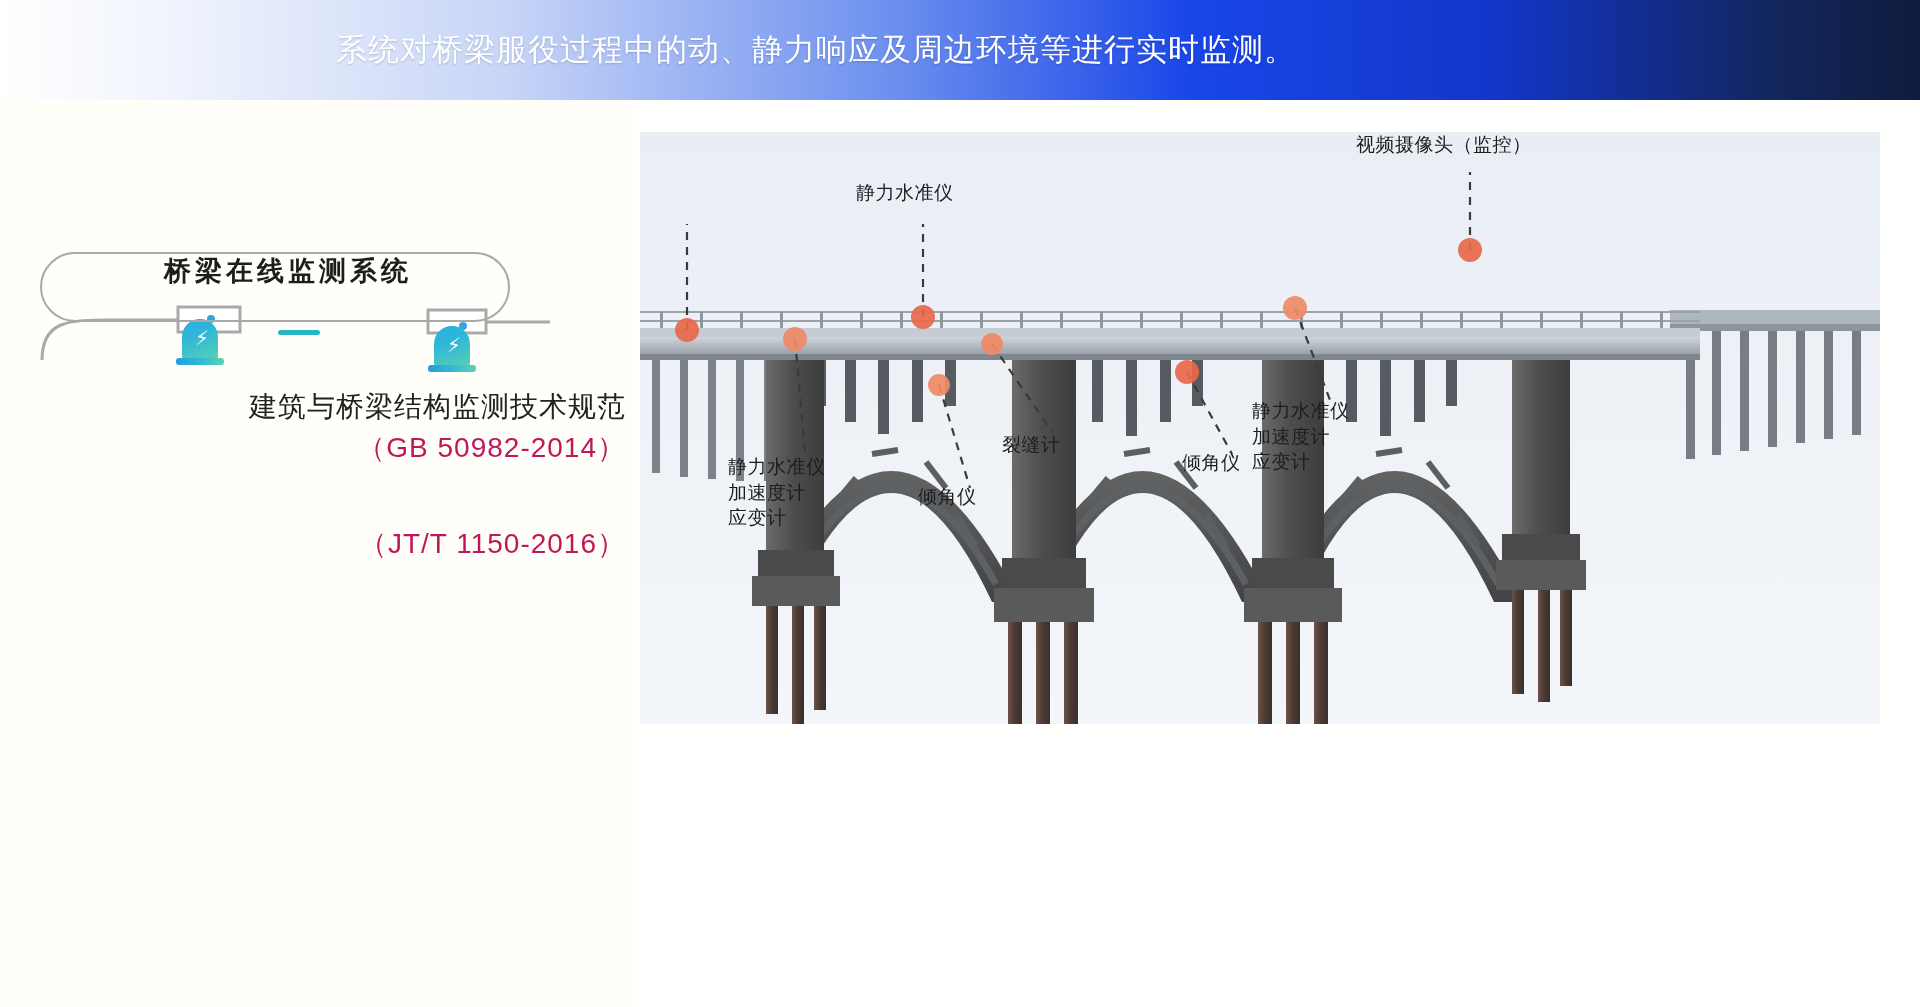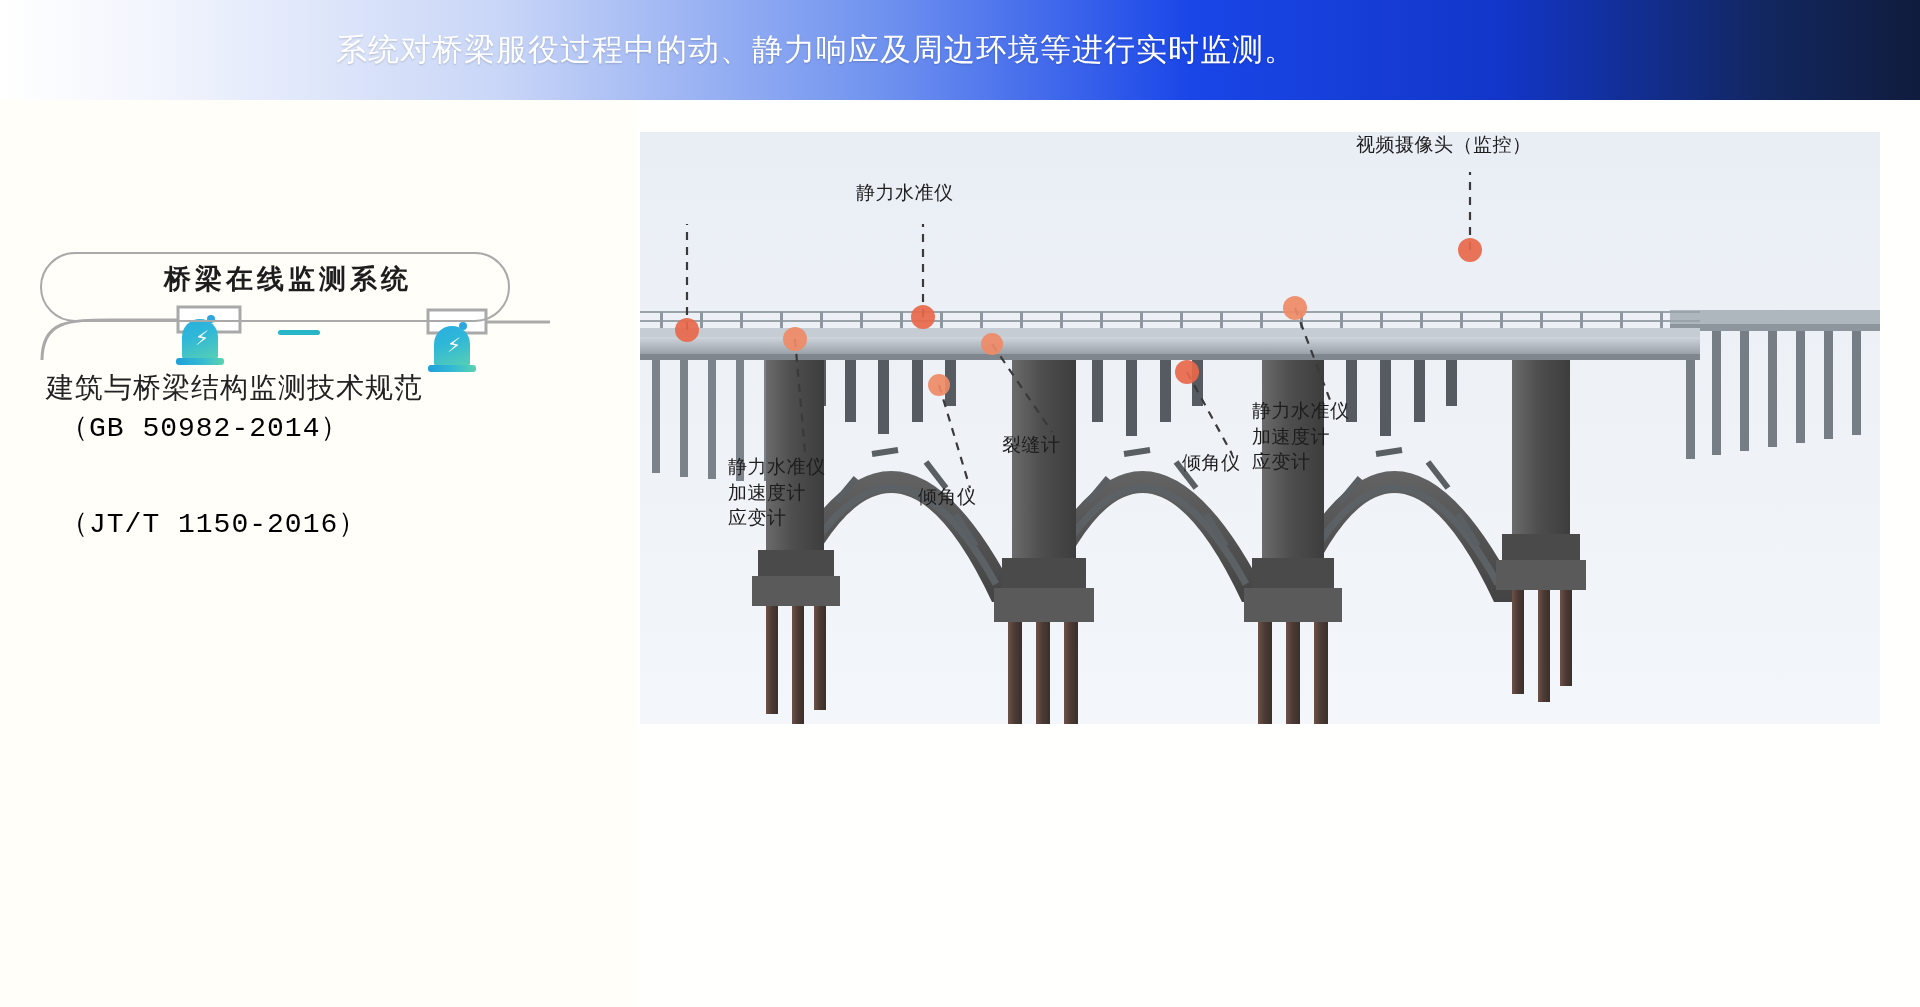--- a/index.html
+++ b/index.html
@@ -42,21 +42,21 @@
     background: linear-gradient(180deg, #27479b 0%, #3a5cae 26%, #7f99d4 56%, #cfd9ef 80%, #f7f8fc 100%);
     -webkit-background-clip: text; background-clip: text; color: transparent;
     -webkit-text-fill-color: transparent;
   }
 
   .pill {
     position: absolute; left: 10px; top: 122px; width: 470px; height: 70px;
     border: 2px solid #a9a9a9; border-radius: 36px; background: transparent;
   }
   .pill-title {
-    position: absolute; left: 10px; top: 114px; width: 470px; height: 70px;
+    position: absolute; left: 10px; top: 106px; width: 470px; height: 70px;
     display: flex; align-items: center; justify-content: center;
     font-size: 27px; font-weight: 700; color: #1d1d1d; letter-spacing: 4px;
     padding-left: 26px;
     text-align: center;
   }
   .pill-underline {
     position: absolute; left: 248px; top: 200px; width: 42px; height: 5px;
     background: #29b5c8; border-radius: 3px;
   }
 
@@ -79,25 +79,25 @@
   .beacon .dot {
     position: absolute; left: 31px; top: -4px; width: 8px; height: 8px;
     border-radius: 50%; background: #2fa6de;
   }
   .beacon-left  { left: 146px; top: 189px; }
   .beacon-right { left: 398px; top: 196px; }
 
   .connector { position: absolute; left: 0; top: 120px; width: 580px; height: 140px;
                pointer-events: none; }
 
-  .standards { position: absolute; left: 46px; top: 268px; width: 580px; }
+  .standards { position: absolute; left: 46px; top: 287px; width: 580px; text-align: right; }
   .std-block { margin-bottom: 56px; }
   .std-line1 { font-size: 28px; color: #222222; letter-spacing: 1px; line-height: 1.45; }
-  .std-line2 { font-size: 28px; color: #000000; letter-spacing: 1px;
-               line-height: 1.45; padding-left: 14px; font-family: Liberation Mono, monospace; }
+  .std-line2 { font-size: 28px; color: #be185d; letter-spacing: 1px;
+               line-height: 1.45; padding-left: 14px; }
 
   
   .diagram {
     position: absolute; left: 640px; top: 132px; width: 1240px; height: 592px;
     background: linear-gradient(180deg, #e9eef5 0%, #eef2f7 45%, #f3f6fa 100%);
     overflow: hidden;
   }
   .diagram svg { display: block; }
 
   .dlabel {

